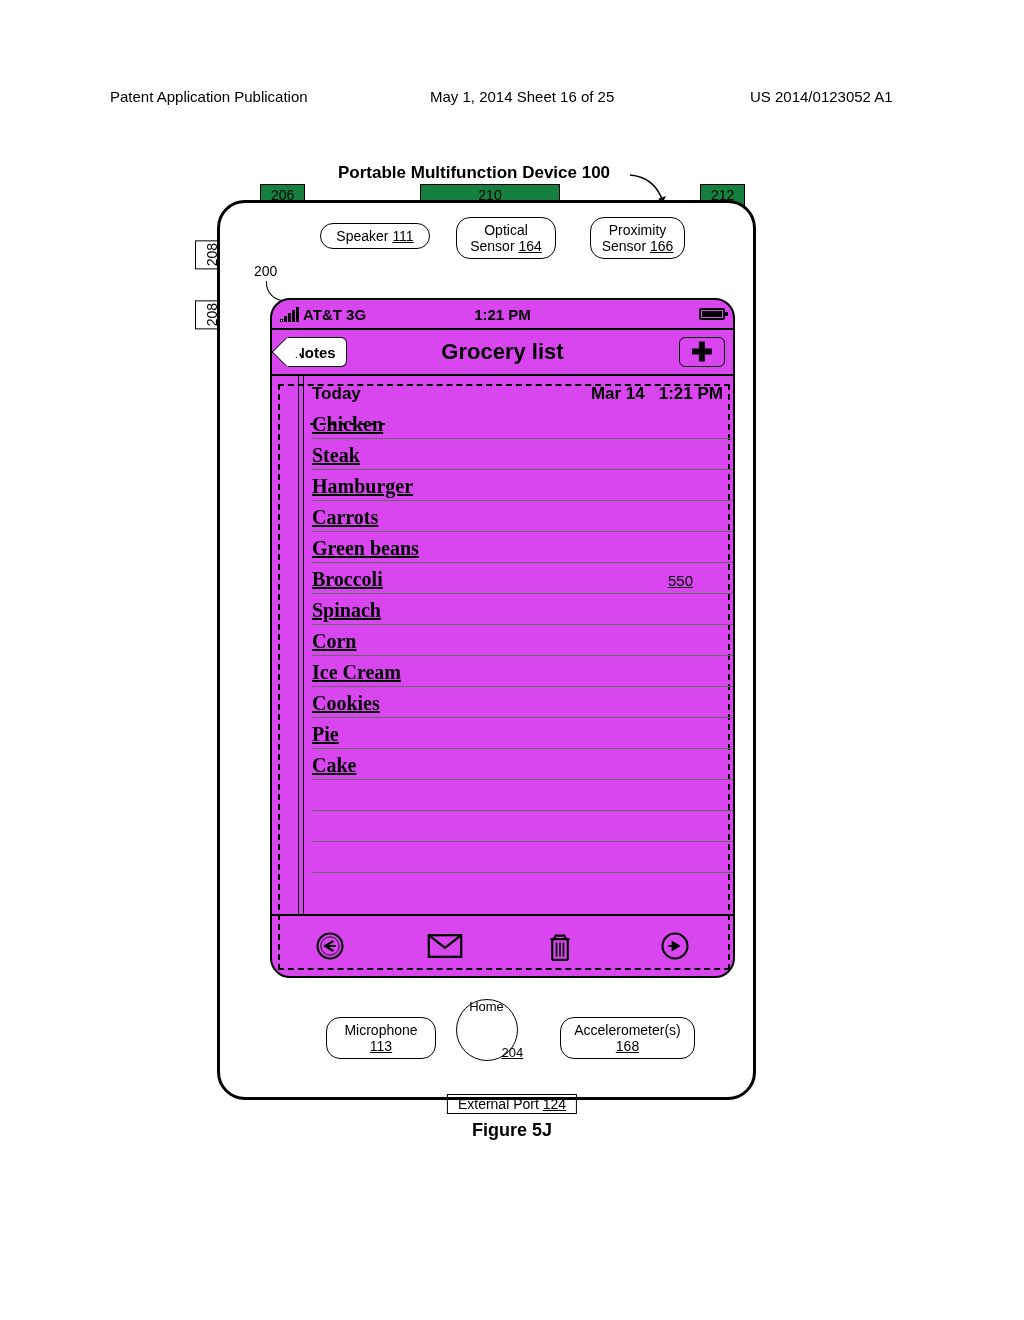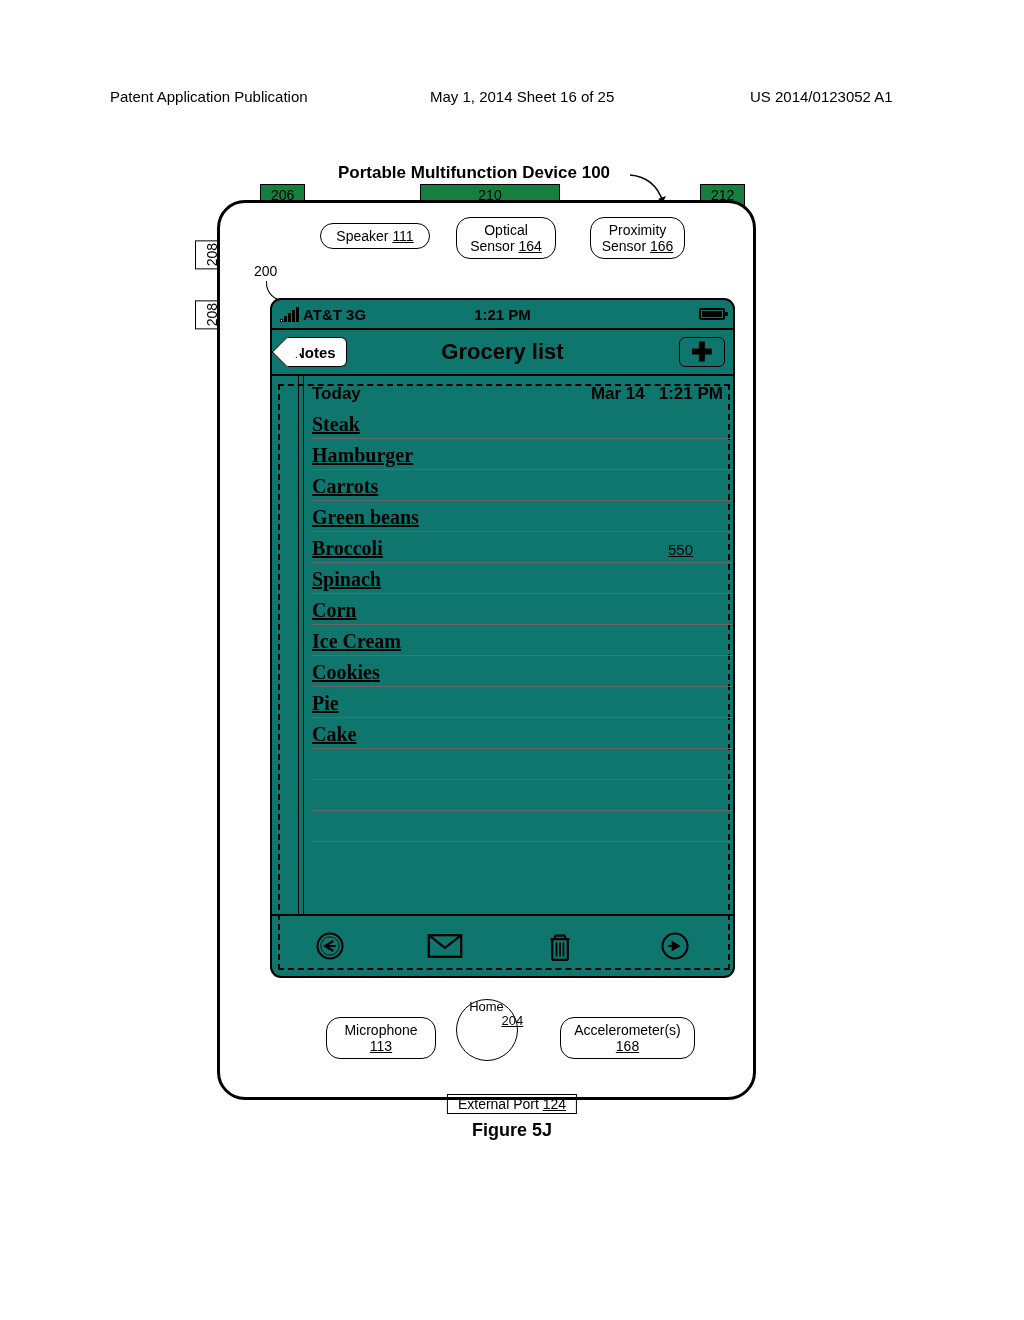--- a/index.html
+++ b/index.html
@@ -85,22 +85,22 @@
     border-bottom: 1.5px solid #000;
     border-bottom-left-radius: 18px;
   }
   .screen {
     position: absolute;
     left: 50px;
     top: 95px;
     width: 465px;
     height: 680px;
     border: 2.5px solid #000;
-    border-radius: 11px;
-    background: #0f766e;
+    border-radius: 20px;
+    background: #d946ef;
     overflow: hidden;
   }
   .statusbar {
     height: 30px;
     border-bottom: 2px solid #000;
     display: flex;
     align-items: center;
     font-size: 15px;
     font-weight: bold;
     padding: 0 8px;
@@ -218,21 +218,21 @@
     border-top: 2px solid #000;
     display:flex; justify-content:space-around; align-items:center;
   }
   .toolbar .tb { width:36px; height:36px; display:flex; align-items:center; justify-content:center;}
   .bottom-pills { position:absolute; left:0; right:0; bottom: 26px; height: 70px;}
   .home-btn {
     position:absolute; left:50%; transform:translateX(-50%);
     bottom: 10px;
     width: 62px; height:62px; border:1.5px solid #000; border-radius:50%;
     font-size:13px; text-align:center; line-height:1.1;
-    display:flex; flex-direction:column; justify-content:flex-start;
+    display:flex; flex-direction:column; justify-content:space-between;
   }
   .home-btn .num{ text-decoration: underline; padding-left: 45px;}
   .ext-port {
     position:absolute; left:50%; transform:translateX(-50%);
     border:1px solid #000; font-size:14px; padding:1px 10px;
   }
   .fig-caption {
     position:absolute; left:0; right:0; text-align:center;
     font-size: 18px; font-weight:bold;
   }
@@ -306,20 +306,23 @@
 
     <div class="note-area">
       <div class="margin-line" style="left:26px"></div>
       <div class="margin-line" style="left:31px"></div>
       <div class="note-header">
         <span class="today">Today</span>
         <span class="date">Mar 14</span>
         <span>1:21 PM</span>
       </div>
       <div class="note-lines" id="note-lines">
+          <div class="note-line struck">
+            <span>Chicken</span>
+          </div>
           <div class="note-line">
             <span>Steak</span>
           </div>
           <div class="note-line">
             <span>Hamburger</span>
           </div>
           <div class="note-line">
             <span>Carrots</span>
           </div>
           <div class="note-line">

